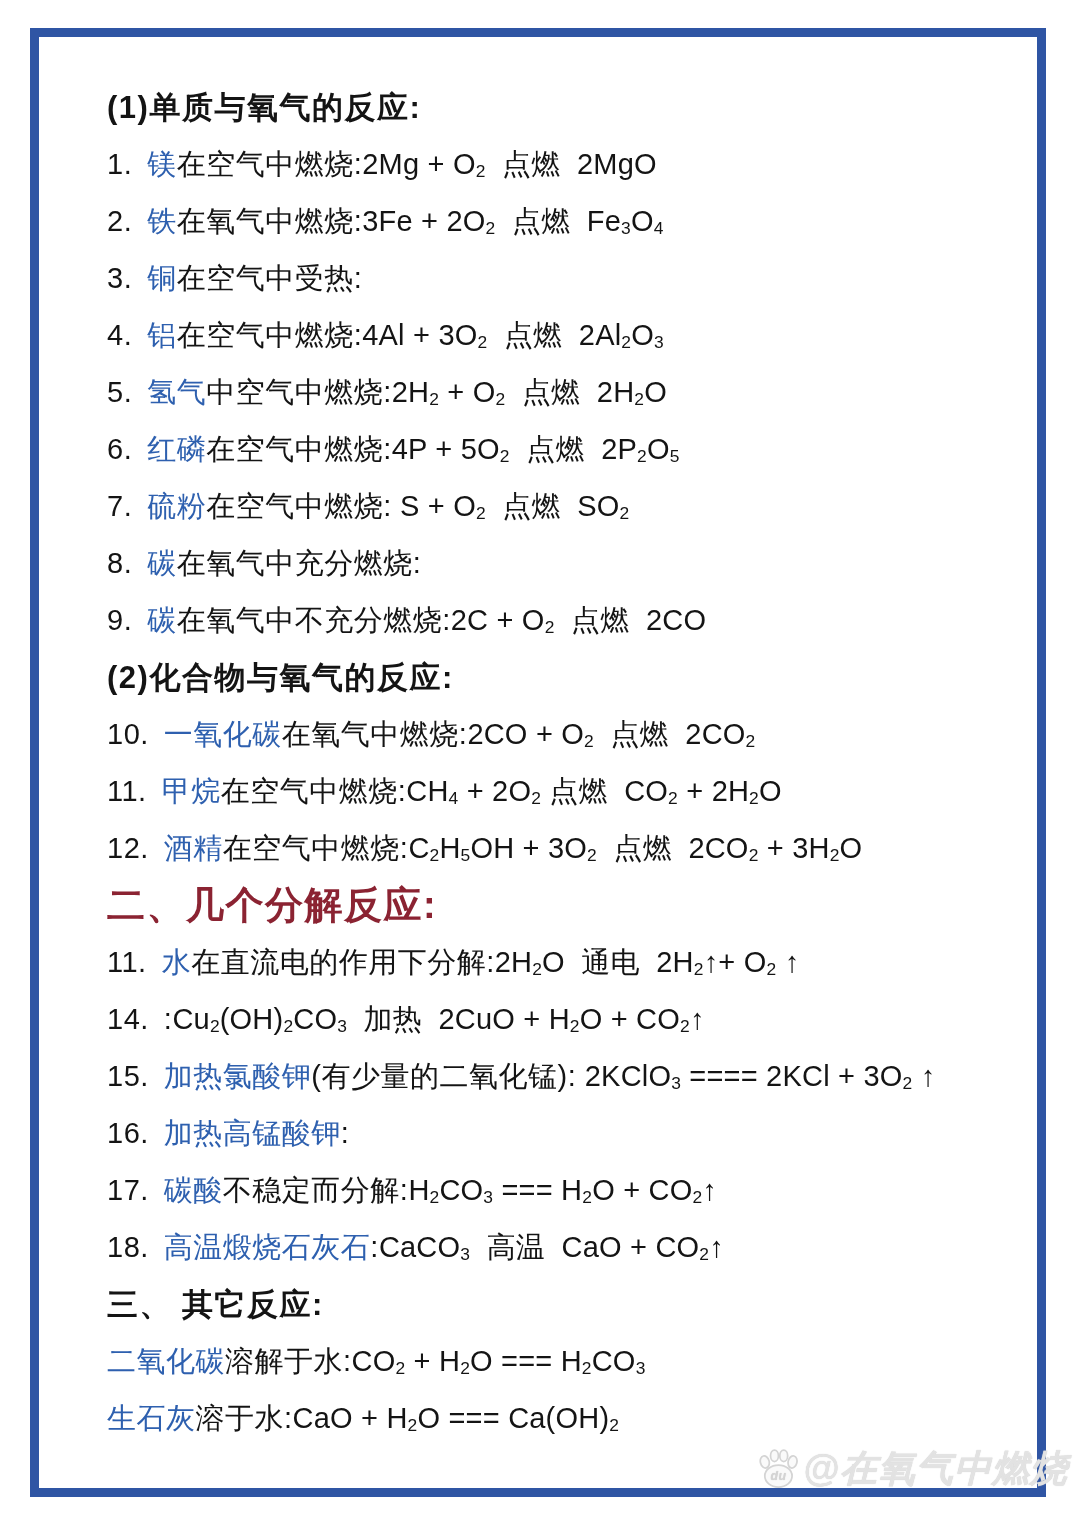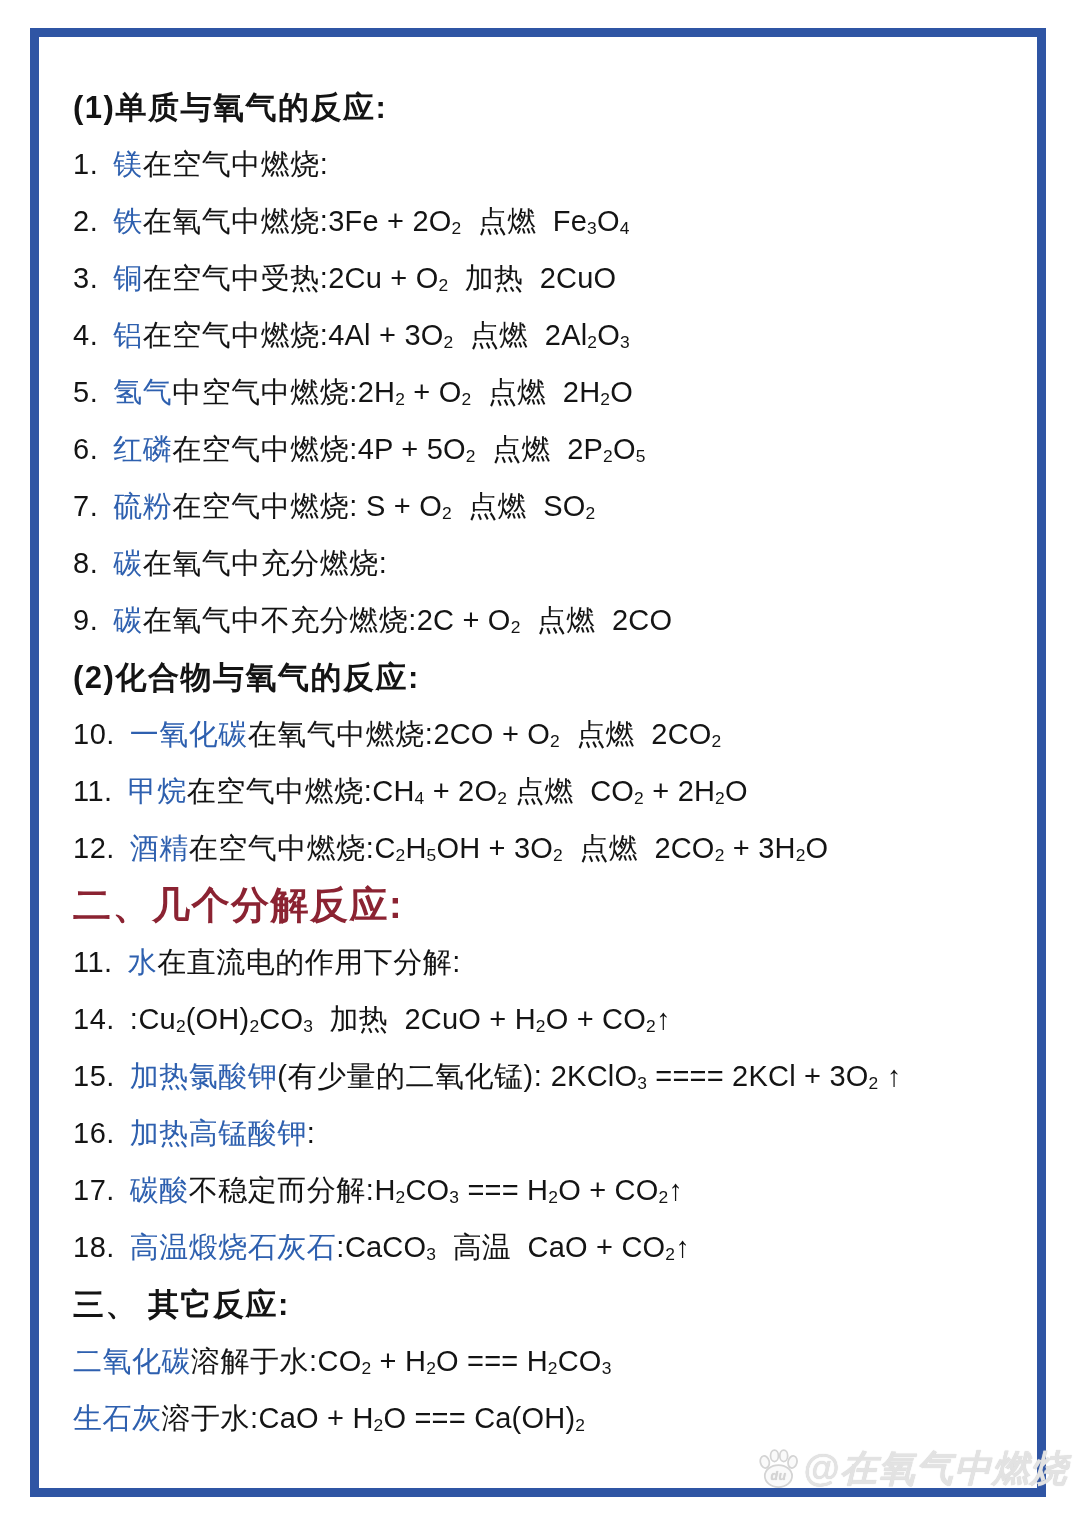--- a/index.html
+++ b/index.html
@@ -24,21 +24,21 @@
     border: 9px solid var(--frame-color, #2f55a4);
     box-sizing: border-box;
     background: transparent;
   }
   .content {
     position: absolute;
     left: 39px;
     top: 37px;
     width: 998px;
     box-sizing: border-box;
-    padding: 42px 28px 0 34px;
+    padding: 42px 28px 0 68px;
   }
   .line {
     height: 57px;
     display: flex;
     align-items: center;
     white-space: pre;
     font-size: 29px;
     color: var(--text-color, #141414);
     letter-spacing: 0.5px;
   }
@@ -84,35 +84,35 @@
   }
   .watermark svg { display: block; }
 </style>
 </head>
 <body>
 
 <div id="page">
   <div class="frame"></div>
   <div class="content" id="content">
       <div class="line heading">(1)单质与氧气的反应:</div>
-      <div class="line item"><span class="num">1.</span><span class="kw">镁</span><span class="pl">在空气中燃烧:</span></div>
+      <div class="line item"><span class="num">1.</span><span class="kw">镁</span><span class="pl">在空气中燃烧:</span><span class="fm">2Mg + O<sub>2</sub>  点燃  2MgO</span></div>
       <div class="line item"><span class="num">2.</span><span class="kw">铁</span><span class="pl">在氧气中燃烧:</span><span class="fm">3Fe + 2O<sub>2</sub>  点燃  Fe<sub>3</sub>O<sub>4</sub></span></div>
-      <div class="line item"><span class="num">3.</span><span class="kw">铜</span><span class="pl">在空气中受热:</span><span class="fm">2Cu + O<sub>2</sub>  加热  2CuO</span></div>
+      <div class="line item"><span class="num">3.</span><span class="kw">铜</span><span class="pl">在空气中受热:</span></div>
       <div class="line item"><span class="num">4.</span><span class="kw">铝</span><span class="pl">在空气中燃烧:</span><span class="fm">4Al + 3O<sub>2</sub>  点燃  2Al<sub>2</sub>O<sub>3</sub></span></div>
       <div class="line item"><span class="num">5.</span><span class="kw">氢气</span><span class="pl">中空气中燃烧:</span><span class="fm">2H<sub>2</sub> + O<sub>2</sub>  点燃  2H<sub>2</sub>O</span></div>
       <div class="line item"><span class="num">6.</span><span class="kw">红磷</span><span class="pl">在空气中燃烧:</span><span class="fm">4P + 5O<sub>2</sub>  点燃  2P<sub>2</sub>O<sub>5</sub></span></div>
       <div class="line item"><span class="num">7.</span><span class="kw">硫粉</span><span class="pl">在空气中燃烧:</span><span class="fm"> S + O<sub>2</sub>  点燃  SO<sub>2</sub></span></div>
       <div class="line item"><span class="num">8.</span><span class="kw">碳</span><span class="pl">在氧气中充分燃烧:</span></div>
       <div class="line item"><span class="num">9.</span><span class="kw">碳</span><span class="pl">在氧气中不充分燃烧:</span><span class="fm">2C + O<sub>2</sub>  点燃  2CO</span></div>
       <div class="line heading">(2)化合物与氧气的反应:</div>
       <div class="line item"><span class="num">10.</span><span class="kw">一氧化碳</span><span class="pl">在氧气中燃烧:</span><span class="fm">2CO + O<sub>2</sub>  点燃  2CO<sub>2</sub></span></div>
       <div class="line item"><span class="num">11.</span><span class="kw">甲烷</span><span class="pl">在空气中燃烧:</span><span class="fm">CH<sub>4</sub> + 2O<sub>2</sub> 点燃  CO<sub>2</sub> + 2H<sub>2</sub>O</span></div>
       <div class="line item"><span class="num">12.</span><span class="kw">酒精</span><span class="pl">在空气中燃烧:</span><span class="fm">C<sub>2</sub>H<sub>5</sub>OH + 3O<sub>2</sub>  点燃  2CO<sub>2</sub> + 3H<sub>2</sub>O</span></div>
       <div class="line heading heading-red">二、几个分解反应:</div>
-      <div class="line item"><span class="num">11.</span><span class="kw">水</span><span class="pl">在直流电的作用下分解:</span></div>
+      <div class="line item"><span class="num">11.</span><span class="kw">水</span><span class="pl">在直流电的作用下分解:</span><span class="fm">2H<sub>2</sub>O  通电  2H<sub>2</sub>↑+ O<sub>2</sub> ↑</span></div>
       <div class="line item"><span class="num">14.</span><span class="pl">:</span><span class="fm">Cu<sub>2</sub>(OH)<sub>2</sub>CO<sub>3</sub>  加热  2CuO + H<sub>2</sub>O + CO<sub>2</sub>↑</span></div>
       <div class="line item"><span class="num">15.</span><span class="kw">加热氯酸钾</span><span class="pl">(有少量的二氧化锰): </span><span class="fm">2KClO<sub>3</sub> ==== 2KCl + 3O<sub>2</sub> ↑</span></div>
       <div class="line item"><span class="num">16.</span><span class="kw">加热高锰酸钾</span><span class="pl">:</span></div>
       <div class="line item"><span class="num">17.</span><span class="kw">碳酸</span><span class="pl">不稳定而分解:</span><span class="fm">H<sub>2</sub>CO<sub>3</sub> === H<sub>2</sub>O + CO<sub>2</sub>↑</span></div>
       <div class="line item"><span class="num">18.</span><span class="kw">高温煅烧石灰石</span><span class="pl">:</span><span class="fm">CaCO<sub>3</sub>  高温  CaO + CO<sub>2</sub>↑</span></div>
       <div class="line heading">三、 其它反应:</div>
       <div class="line item"><span class="kw">二氧化碳</span><span class="pl">溶解于水:</span><span class="fm">CO<sub>2</sub> + H<sub>2</sub>O === H<sub>2</sub>CO<sub>3</sub></span></div>
       <div class="line item"><span class="kw">生石灰</span><span class="pl">溶于水:</span><span class="fm">CaO + H<sub>2</sub>O === Ca(OH)<sub>2</sub></span></div>
     </div>
   <div class="watermark">

